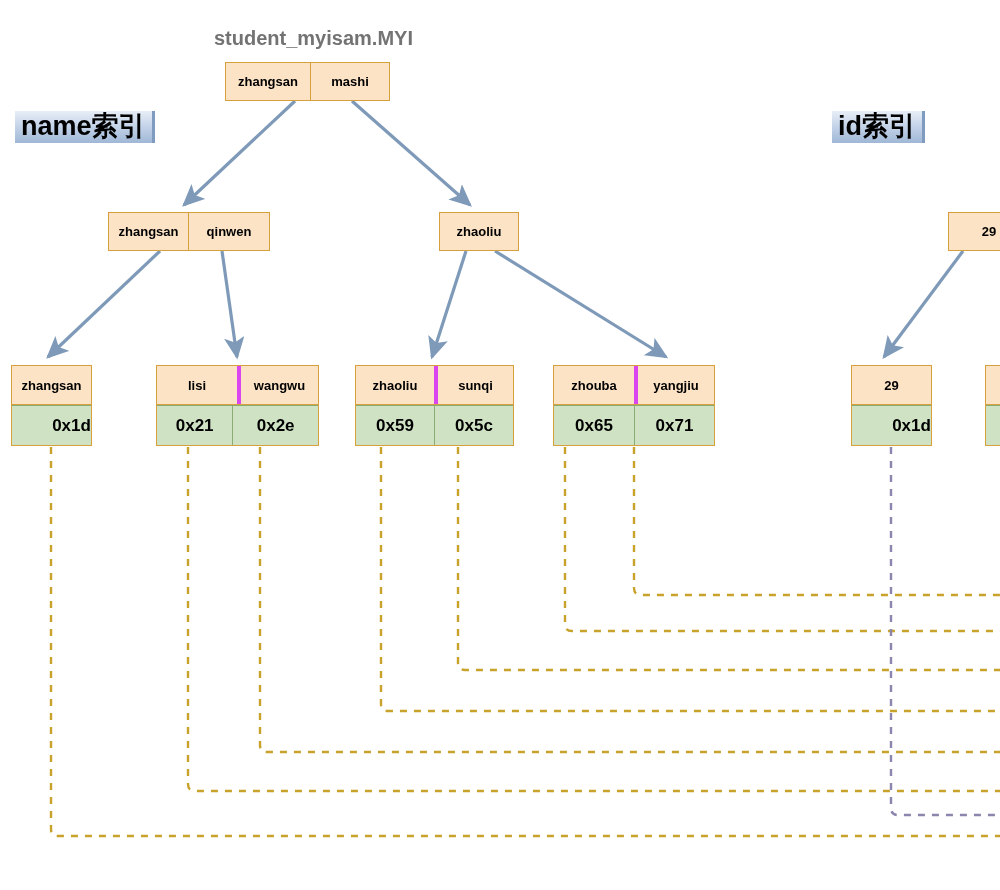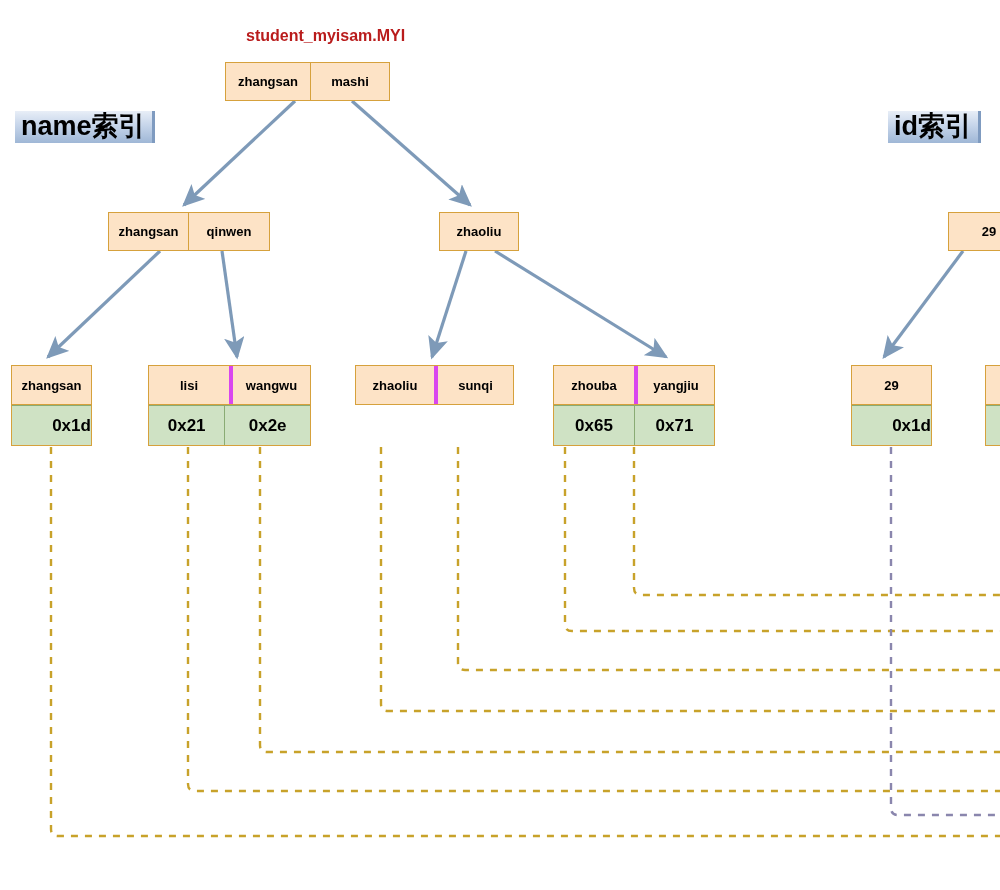--- a/index.html
+++ b/index.html
@@ -23,25 +23,24 @@
     padding:1px 6px 3px 6px;
     background:linear-gradient(to bottom,#e8eef7 0%,#c6d5ea 45%,#9fb7d6 100%);
     border-right:3px solid #7f9bc0;
     white-space:nowrap;
     line-height:1.05;
   }
 
   
   .diagram-title{
     position:absolute;
-    font-size:16px;
+    font-size:20px;
     font-weight:bold;
-    color:#b91c1c;
+    color:#737373;
     white-space:nowrap;
-    margin-left:32px;
   }
 
   
   .node{
     position:absolute;
     display:flex;
     border:1px solid #d6a13c;
     box-sizing:border-box;
     background:#fbe0c0;
   }
@@ -132,21 +131,21 @@
     </g>
 
     <g stroke="#8a86ad" stroke-width="2.4" fill="none" stroke-dasharray="7 7" stroke-linecap="butt">
       <path d="M891,447 L891,808 Q891,815 898,815 L1000,815"></path>
     </g>
   </svg>
 
   <div class="diagram-title" style="left:214px;top:27px;">student_myisam.MYI</div>
 
   <div class="index-label" style="left:15px;top:111px;">name索引</div>
-  <div class="index-label" style="left:888px;top:111px;">id索引</div>
+  <div class="index-label" style="left:832px;top:111px;">id索引</div>
 
   <div class="node" style="left:225px;top:62px;width:165px;height:39px;">
     <div class="cell" style="width:85px;">zhangsan</div>
     <div class="cell" style="width:80px;">mashi</div>
   </div>
 
   <div class="node" style="left:108px;top:212px;width:162px;height:39px;">
     <div class="cell" style="width:80px;">zhangsan</div>
     <div class="cell" style="width:82px;">qinwen</div>
   </div>
@@ -157,36 +156,40 @@
 
   <div class="leaf single" style="left:11px;top:365px;width:81px;">
     <div class="keyrow">
       <div class="cell" style="width:79px;">zhangsan</div>
     </div>
     <div class="ptrrow">
       <div class="cell" style="width:79px;">0x1d</div>
     </div>
   </div>
 
-  <div class="leaf" style="left:148px;top:365px;width:163px;">
+  <div class="leaf" style="left:156px;top:365px;width:163px;">
     <div class="keyrow">
       <div class="cell" style="width:80px;">lisi</div>
       <div class="cell" style="width:81px;">wangwu</div>
     </div>
     <div class="ptrrow">
       <div class="cell" style="width:80px;">0x21</div>
       <div class="cell" style="width:91px;">0x2e</div>
     </div>
   </div>
 
   <div class="leaf" style="left:355px;top:365px;width:159px;">
     <div class="keyrow">
       <div class="cell" style="width:78px;">zhaoliu</div>
       <div class="cell" style="width:79px;">sunqi</div>
     </div>
+    <div class="ptrrow">
+      <div class="cell" style="width:78px;">0x59</div>
+      <div class="cell" style="width:79px;">0x5c</div>
+    </div>
   </div>
 
   <div class="leaf" style="left:553px;top:365px;width:162px;">
     <div class="keyrow">
       <div class="cell" style="width:80px;">zhouba</div>
       <div class="cell" style="width:80px;text-align:center;">yangjiu</div>
     </div>
     <div class="ptrrow">
       <div class="cell" style="width:80px;text-align:right;">0x65</div>
       <div class="cell" style="width:80px;">0x71</div>

